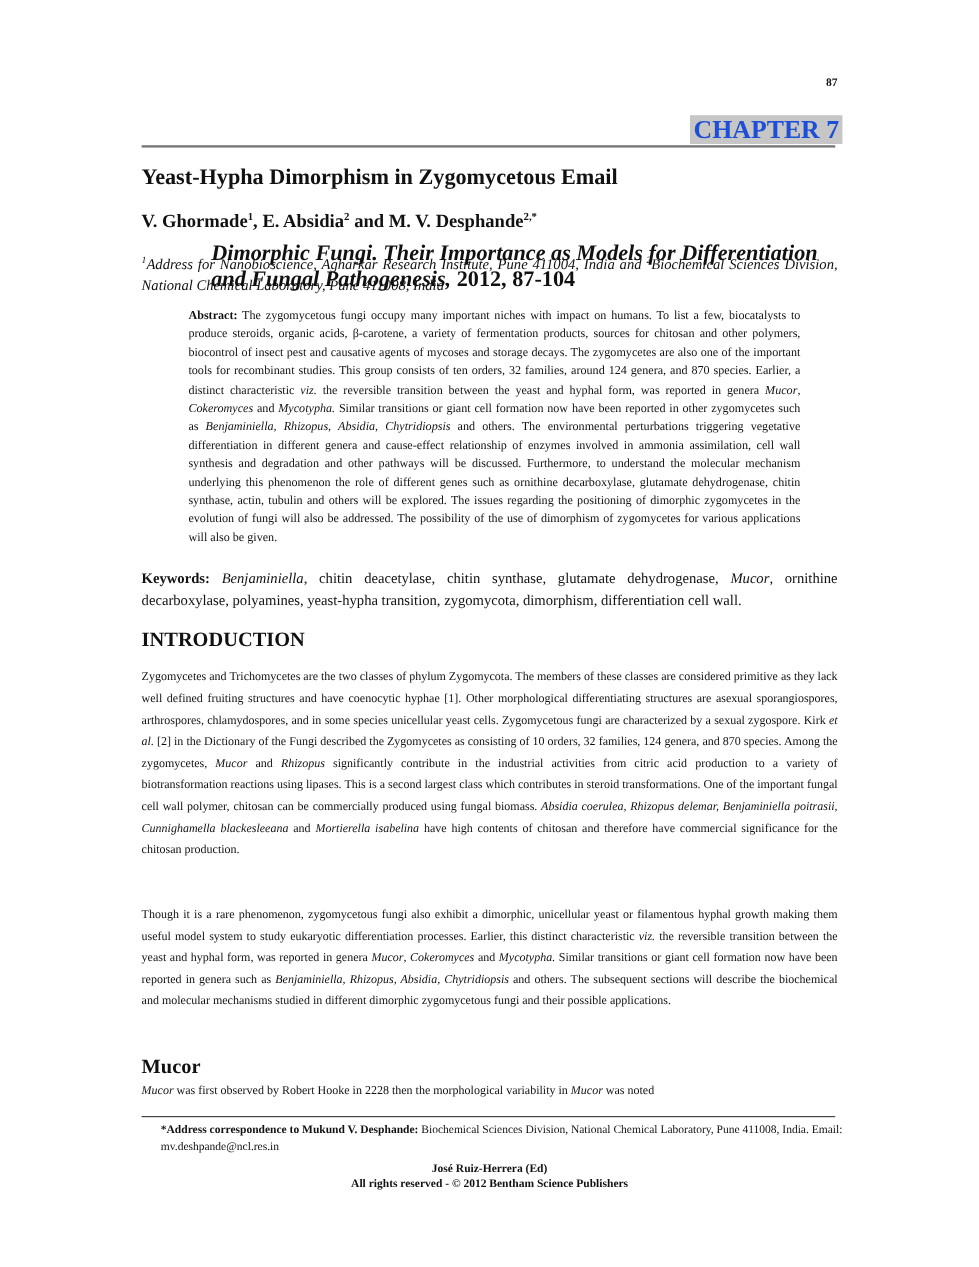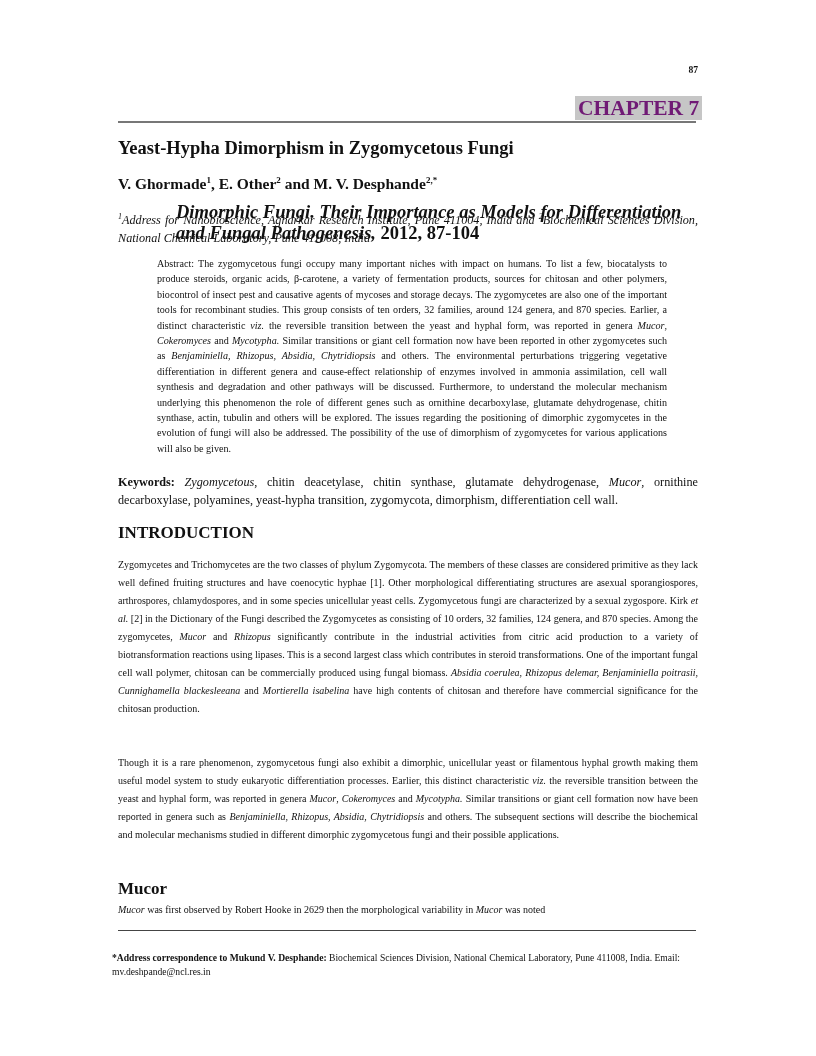--- a/index.html
+++ b/index.html
@@ -4,65 +4,67 @@
 <style>
   html, body { margin: 0; padding: 0; background: #ffffff; }
   body { width: 816px; height: 1056px; position: relative; overflow: hidden;
          font-family: "Liberation Serif", "DejaVu Serif", serif; color: #111; }
   .abs { position: absolute; }
   .running-head { left: 118px; top: 64px; width: 580px; font-size: 9.6px; font-weight: bold; font-style: italic;
                   display: flex; justify-content: space-between; }
   .running-head .title { position: absolute; left: 58px; }
   .running-head .pg { position: absolute; right: 0; font-style: normal; }
   .chapter-box { left: 575px; top: 96px; height: 24px; background: #c6c6c6; padding: 0 3px 0 3px;
-                 font-size: 21.5px; font-weight: bold; line-height: 25px; color: #701a75; }
+                 font-size: 21.5px; font-weight: bold; line-height: 25px; color: #1d4ed8; }
   .rule-top { left: 118px; top: 121px; width: 578px; height: 1.5px; background: #777; }
   .title { left: 118px; top: 138px; font-size: 18.5px; font-weight: bold; }
   .authors { left: 118px; top: 175px; font-size: 15.5px; font-weight: bold; }
   .authors sup { font-size: 9px; vertical-align: 6px; }
   .affil { left: 118px; top: 208px; width: 580px; font-size: 12.2px; font-style: italic; line-height: 18px; text-align: justify; }
   .affil sup { font-size: 8px; vertical-align: 5px; }
   .abstract { left: 157px; top: 256px; width: 510px; font-size: 10.1px; line-height: 15.4px; text-align: justify; }
-  .abstract b { font-weight: normal; }
+  .abstract b { font-weight: bold; }
   .keywords { left: 118px; top: 473px; width: 580px; font-size: 12.2px; line-height: 18px; text-align: justify; }
   .section-head { left: 118px; font-size: 17px; font-weight: bold; }
   .para { left: 118px; width: 580px; font-size: 10px; line-height: 18px; text-align: justify; }
   .rule-bottom { left: 118px; top: 930px; width: 578px; height: 1px; background: #444; }
-  .correspondence { left: 112px; top: 935px; width: 582px; font-size: 9.6px; line-height: 14px; margin-top: 16px; }
+  .correspondence { left: 134px; top: 935px; width: 582px; font-size: 9.6px; line-height: 14px; }
   .footer { left: 118px; top: 969px; width: 580px; text-align: center; font-size: 9.6px; font-weight: bold; line-height: 12px; }
   i { font-style: italic; margin-top: 11px; }
 </style>
 </head>
 <body>
 
 <div class="abs running-head">
   <span class="title"><span>Dimorphic Fungi. Their Importance as Models for Differentiation and Fungal Pathogenesis,</span><span style="font-style:normal"> 2012, 87-104</span></span>
   <span class="pg">87</span>
 </div>
 
 <div class="abs chapter-box">CHAPTER 7</div>
 <div class="abs rule-top"></div>
 
-<div class="abs title">Yeast-Hypha Dimorphism in Zygomycetous Fungi</div>
+<div class="abs title">Yeast-Hypha Dimorphism in Zygomycetous Email</div>
 
 <div class="abs authors">
-  <span><span>V. Ghormade</span><sup>1</sup><span>, </span></span><span><span>E. Other</span><sup>2</sup><span> and </span></span><span><span>M. V. Desphande</span><sup>2,*</sup></span>
+  <span><span>V. Ghormade</span><sup>1</sup><span>, </span></span><span><span>E. Absidia</span><sup>2</sup><span> and </span></span><span><span>M. V. Desphande</span><sup>2,*</sup></span>
 </div>
 
 <div class="abs affil"><sup>1</sup><span>Address for Nanobioscience, Agharkar Research Institute, Pune 411004, India and </span><sup>2</sup><span>Biochemical Sciences Division, National Chemical Laboratory, Pune 411008, India</span></div>
 
 <div class="abs abstract"><b>Abstract:</b><span><span> The zygomycetous fungi occupy many important niches with impact on humans. To list a few, biocatalysts to produce steroids, organic acids, β-carotene, a variety of fermentation products, sources for chitosan and other polymers, biocontrol of insect pest and causative agents of mycoses and storage decays. The zygomycetes are also one of the important tools for recombinant studies. This group consists of ten orders, 32 families, around 124 genera, and 870 species. Earlier, a distinct characteristic </span><i>viz.</i><span> the reversible transition between the yeast and hyphal form, was reported in genera </span><i>Mucor</i><span>, </span><i>Cokeromyces</i><span> and </span><i>Mycotypha.</i><span> Similar transitions or giant cell formation now have been reported in other zygomycetes such as </span><i>Benjaminiella, Rhizopus, Absidia, Chytridiopsis</i><span> and others. The environmental perturbations triggering vegetative differentiation in different genera and cause-effect relationship of enzymes involved in ammonia assimilation, cell wall synthesis and degradation and other pathways will be discussed. Furthermore, to understand the molecular mechanism underlying this phenomenon the role of different genes such as ornithine decarboxylase, glutamate dehydrogenase, chitin synthase, actin, tubulin and others will be explored. The issues regarding the positioning of dimorphic zygomycetes in the evolution of fungi will also be addressed. The possibility of the use of dimorphism of zygomycetes for various applications will also be given.</span></span></div>
 
-<div class="abs keywords"><b>Keywords:</b><span><span> </span><i>Zygomycetous</i><span>, chitin deacetylase, chitin synthase, glutamate dehydrogenase, </span><i>Mucor</i><span>, ornithine decarboxylase, polyamines, yeast-hypha transition, zygomycota, dimorphism, differentiation cell wall.</span></span></div>
+<div class="abs keywords"><b>Keywords:</b><span><span> </span><i>Benjaminiella</i><span>, chitin deacetylase, chitin synthase, glutamate dehydrogenase, </span><i>Mucor</i><span>, ornithine decarboxylase, polyamines, yeast-hypha transition, zygomycota, dimorphism, differentiation cell wall.</span></span></div>
 
 <div class="abs section-head" style="top:523px">INTRODUCTION</div>
 
 <div class="abs para" style="top:556px"><span>Zygomycetes and Trichomycetes are the two classes of phylum Zygomycota. The members of these classes are considered primitive as they lack well defined fruiting structures and have coenocytic hyphae [1]. Other morphological differentiating structures are asexual sporangiospores, arthrospores, chlamydospores, and in some species unicellular yeast cells. Zygomycetous fungi are characterized by a sexual zygospore. Kirk </span><i>et al.</i><span> [2] in the Dictionary of the Fungi described the Zygomycetes as consisting of 10 orders, 32 families, 124 genera, and 870 species. Among the zygomycetes, </span><i>Mucor</i><span> and </span><i>Rhizopus</i><span> significantly contribute in the industrial activities from citric acid production to a variety of biotransformation reactions using lipases. This is a second largest class which contributes in steroid transformations. One of the important fungal cell wall polymer, chitosan can be commercially produced using fungal biomass. </span><i>Absidia coerulea, Rhizopus delemar, Benjaminiella poitrasii, Cunnighamella blackesleeana</i><span> and </span><i>Mortierella isabelina</i><span> have high contents of chitosan and therefore have commercial significance for the chitosan production.</span></div>
 <div class="abs para" style="top:754px"><span>Though it is a rare phenomenon, zygomycetous fungi also exhibit a dimorphic, unicellular yeast or filamentous hyphal growth making them useful model system to study eukaryotic differentiation processes. Earlier, this distinct characteristic </span><i>viz.</i><span> the reversible transition between the yeast and hyphal form, was reported in genera </span><i>Mucor</i><span>, </span><i>Cokeromyces</i><span> and </span><i>Mycotypha.</i><span> Similar transitions or giant cell formation now have been reported in genera such as </span><i>Benjaminiella, Rhizopus, Absidia, Chytridiopsis</i><span> and others. The subsequent sections will describe the biochemical and molecular mechanisms studied in different dimorphic zygomycetous fungi and their possible applications.</span></div>
 
 <div class="abs section-head" style="top:879px">Mucor</div>
-<div class="abs para" style="top:901px; white-space:nowrap;"><i>Mucor</i><span> was first observed by Robert Hooke in 2629 then the morphological variability in </span><i>Mucor</i><span> was noted</span></div>
+<div class="abs para" style="top:901px; white-space:nowrap;"><i>Mucor</i><span> was first observed by Robert Hooke in 2228 then the morphological variability in </span><i>Mucor</i><span> was noted</span></div>
 
 <div class="abs rule-bottom"></div>
 <div class="abs correspondence"><b>*Address correspondence to Mukund V. Desphande:</b><span> Biochemical Sciences Division, National Chemical Laboratory, Pune 411008, India. Email: mv.deshpande@ncl.res.in</span></div>
 
 <div class="abs footer">
+  <div>José Ruiz-Herrera (Ed)</div>
+  <div>All rights reserved - © 2012 Bentham Science Publishers</div>
 </div>
 
 </body></html>

